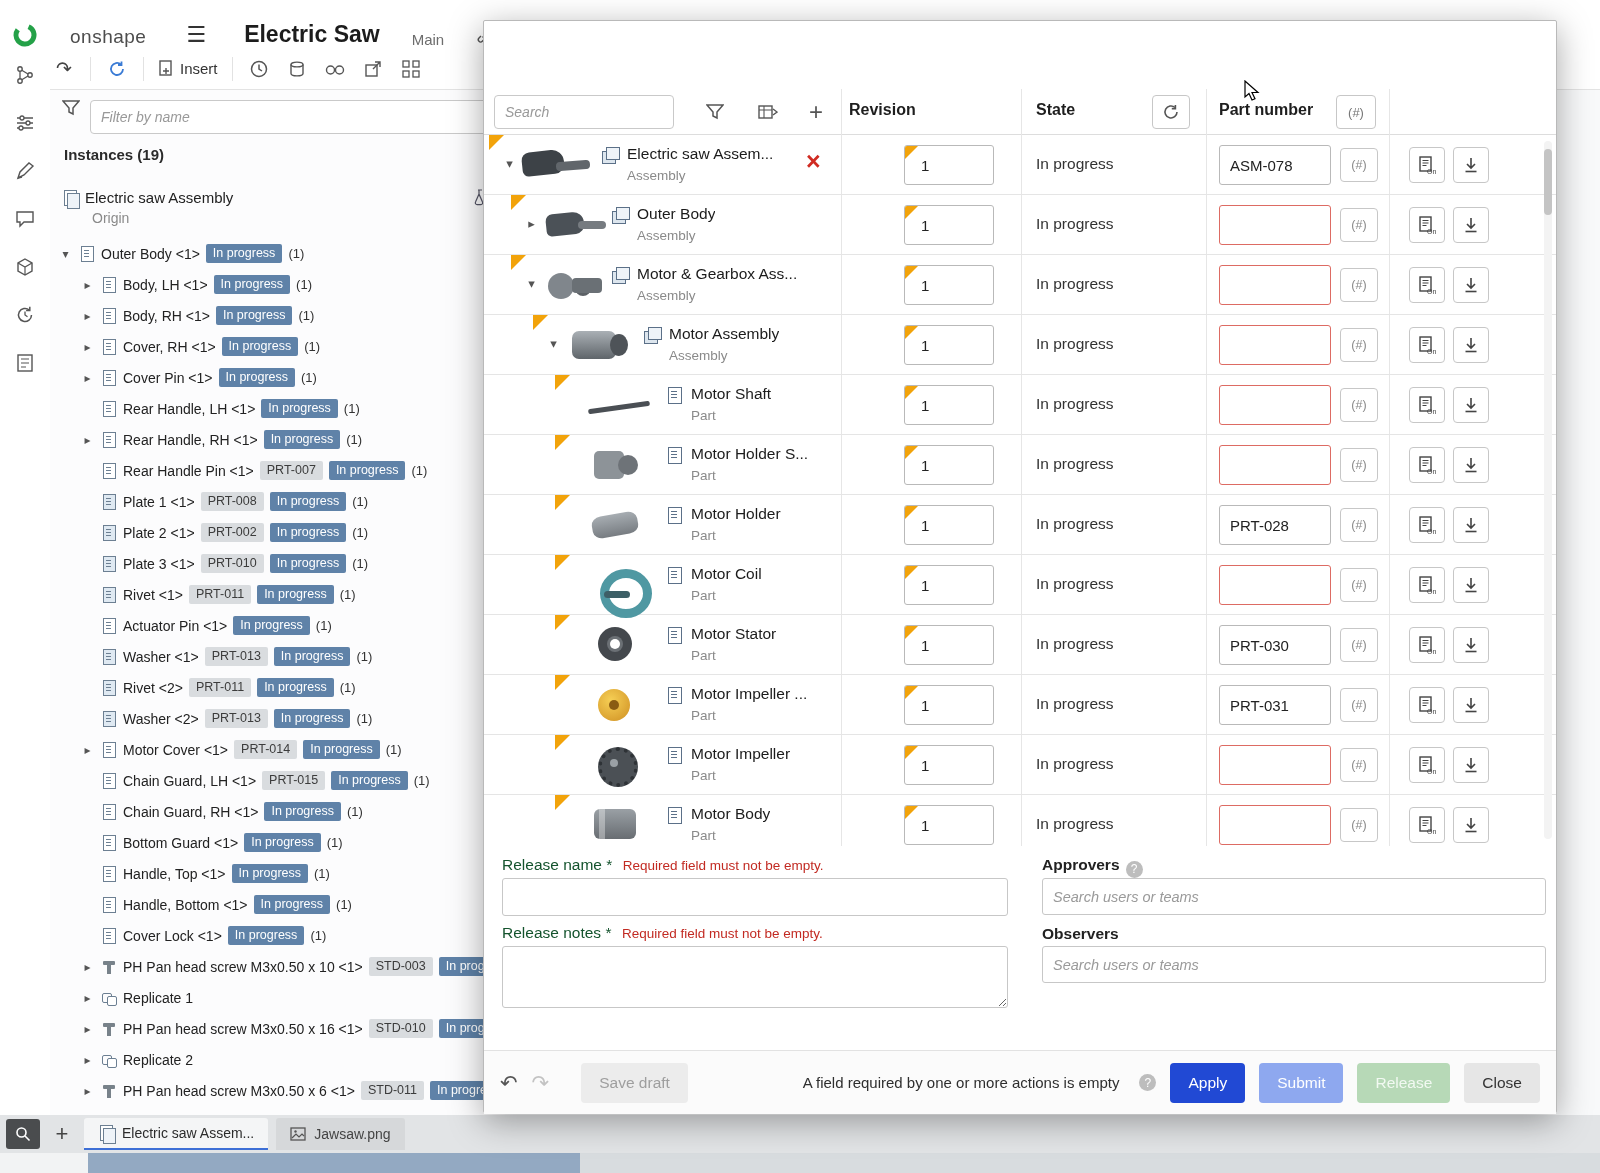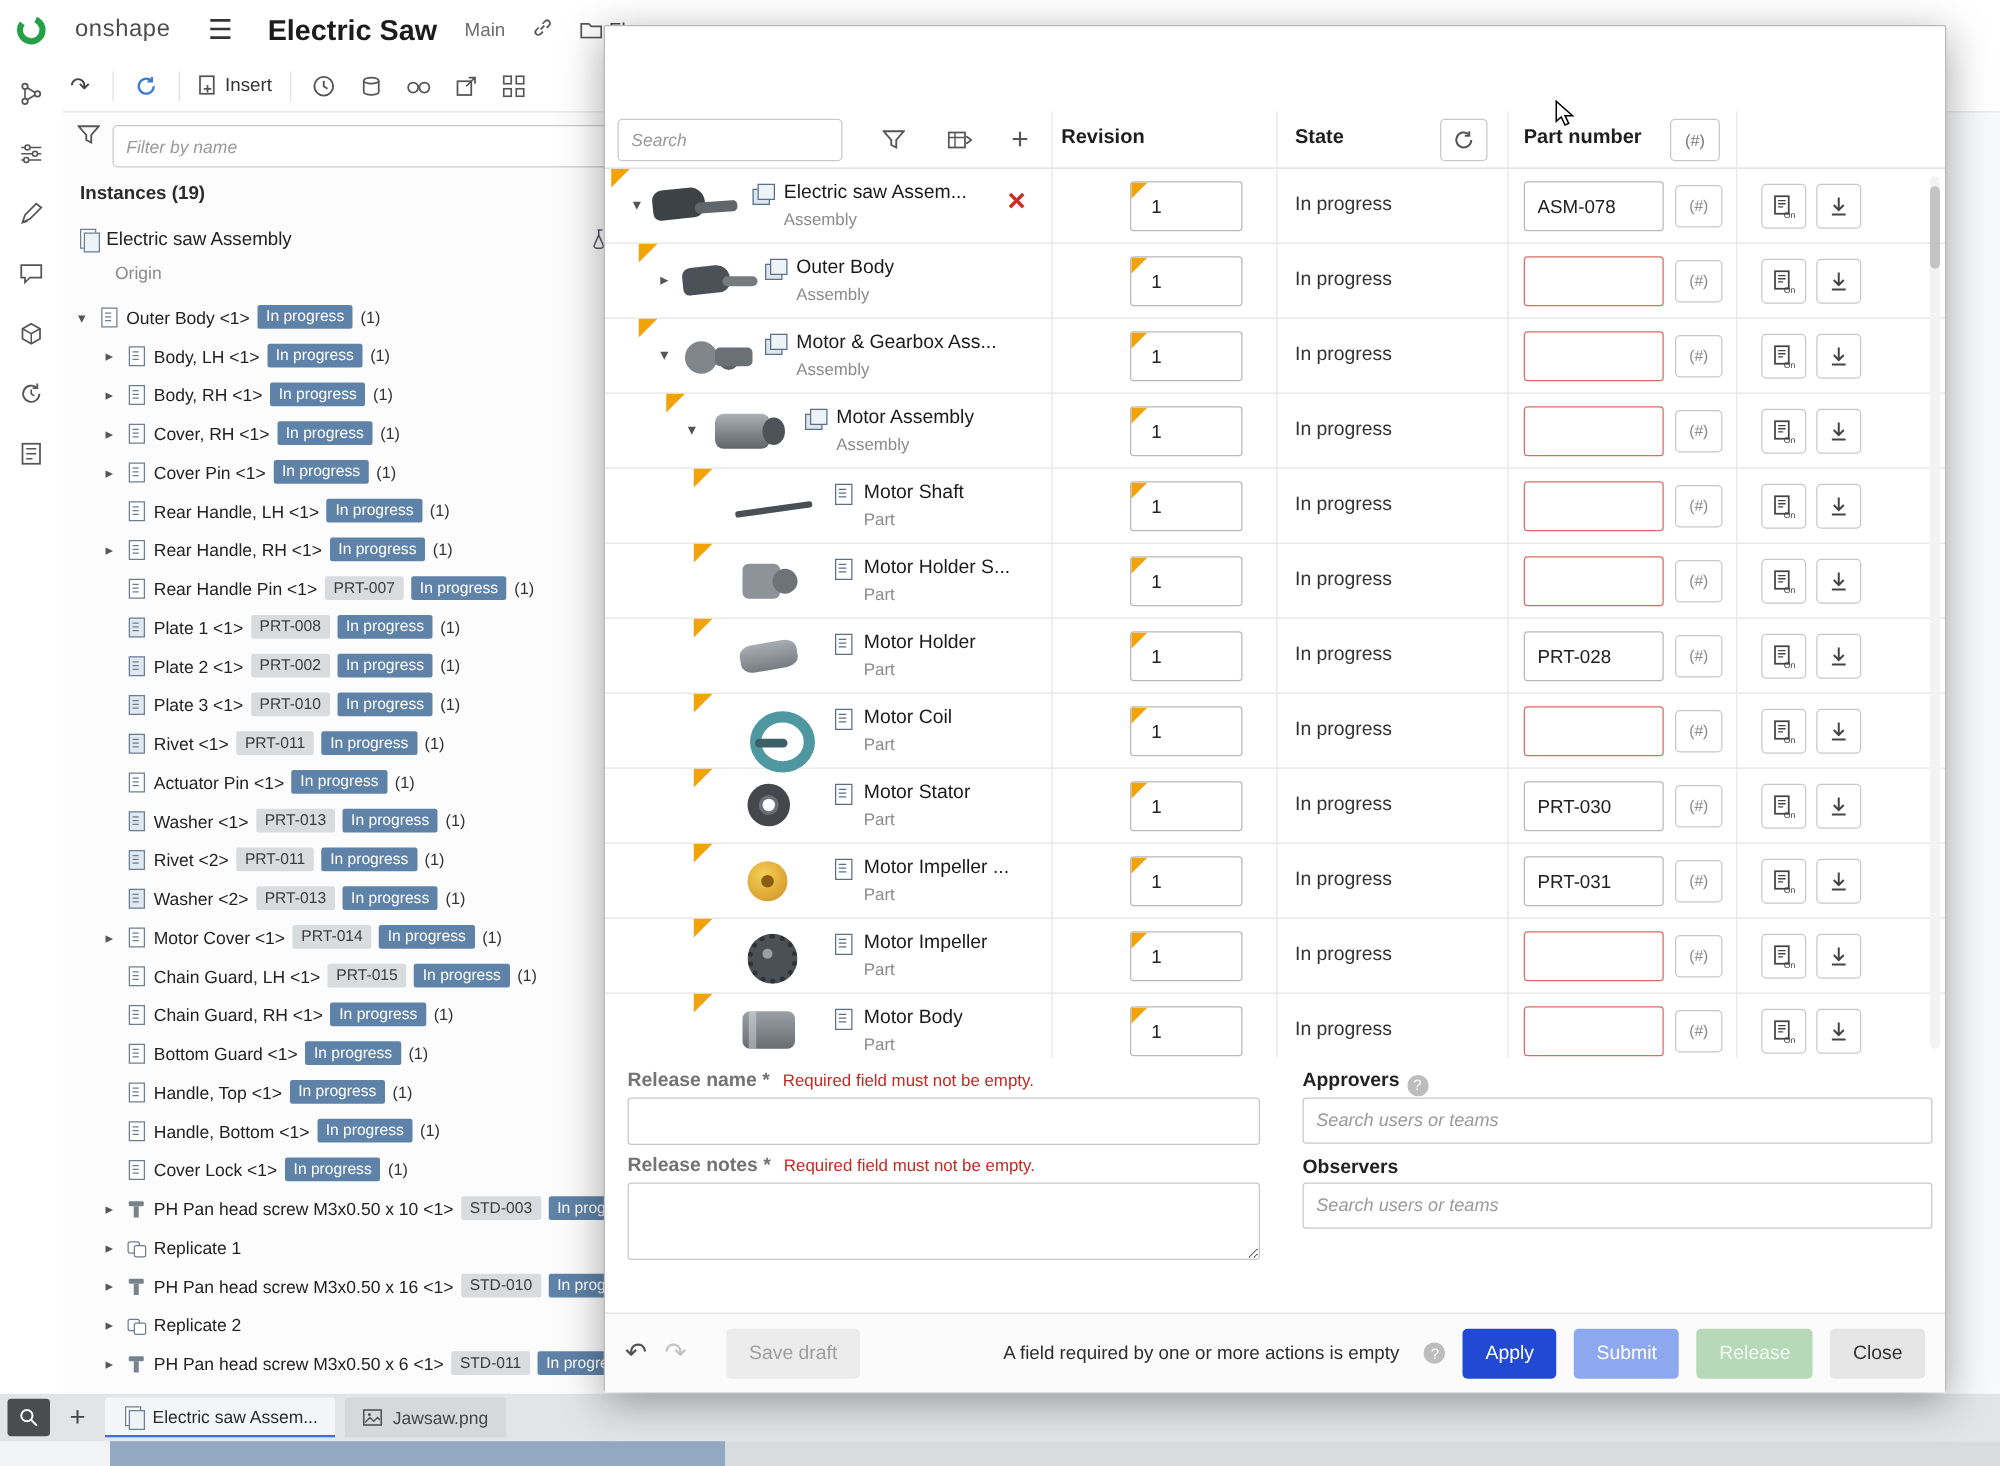--- a/index.html
+++ b/index.html
@@ -1,21 +1,21 @@
 <!DOCTYPE html>
 <html><head>
 <meta charset="utf-8">
 <style>
   *{box-sizing:border-box;margin:0;padding:0}
   html,body{width:1600px;height:1173px;overflow:hidden}
   body{font-family:"Liberation Sans",sans-serif;background:#fff;position:relative;color:#222}
   .abs{position:absolute}
 
   
-  .topbar{position:absolute;left:0;top:0;width:1600px;height:48px;background:#fff;display:flex;align-items:center;gap:22px;padding:0 12px;z-index:3}
+  .topbar{position:absolute;left:0;top:0;width:1600px;height:48px;background:#fff;display:flex;align-items:flex-end;gap:32px;padding:0 12px;z-index:3}
   .logo-mark{width:26px;height:26px;flex:none}
   .app-name{font-size:19px;color:#4d4d4d;letter-spacing:.5px}
   .hamburger{font-size:22px;color:#333;margin-left:8px;cursor:pointer}
   .doc-title{font-size:23px;font-weight:bold;color:#1c1c1c;margin-left:6px;white-space:nowrap}
   .branch-name{font-size:15px;color:#6d6d6d}
   .crumb{font-size:15px;color:#444;display:flex;align-items:center;gap:5px}
 
   
   .toolbar{position:absolute;left:0;top:48px;width:1600px;height:42px;background:#fff;border-bottom:1px solid #e3e3e3;display:flex;align-items:center;gap:6px;padding:0 10px;z-index:2}
   .tb-btn{display:flex;align-items:center;justify-content:center;min-width:32px;height:32px;border-radius:3px;color:#444;font-size:19px;cursor:pointer;gap:6px;padding:0 4px}
@@ -25,21 +25,21 @@
   
   .side-strip{position:absolute;left:0;top:48px;width:50px;height:1067px;background:#fff;z-index:2;display:flex;flex-direction:column;align-items:center;padding-top:14px;gap:22px}
   .strip-icon{width:26px;height:26px;display:flex;align-items:center;justify-content:center;cursor:pointer}
 
   
   .left-panel{position:absolute;left:50px;top:90px;width:455px;height:1025px;background:#fcfcfd;z-index:1;overflow:hidden}
   .filter-row{position:absolute;left:0;top:10px;width:100%;display:flex;align-items:flex-start;gap:10px;padding:0 12px}
   .filter-input{flex:1;height:34px;border:1px solid #c9c9c9;border-radius:4px;padding:0 10px;font-size:14px;font-style:italic;color:#555;background:#fff}
   .filter-input::placeholder{color:#999;font-style:italic}
   .instances-header{position:absolute;left:14px;top:56px;font-size:15px;font-weight:bold;color:#2b2b2b}
-  .root-row{position:absolute;left:0;top:86px;width:100%;height:30px;display:flex;align-items:center;gap:7px;padding:0 12px;font-size:15px;color:#222}
+  .root-row{position:absolute;left:0;top:86px;width:100%;height:30px;display:flex;align-items:flex-end;gap:7px;padding:0 12px;font-size:15px;color:#222}
   .origin-row{position:absolute;left:42px;top:120px;font-size:14px;color:#8a8a8a}
   #tree-list{position:absolute;left:0;top:148px;width:100%}
   .tree-row{display:flex;align-items:center;gap:6px;height:31px;font-size:14px;color:#222;white-space:nowrap;overflow:hidden;cursor:pointer}
   .tree-row.lvl1{padding-left:8px}
   .tree-row.lvl2{padding-left:30px}
   .chev{width:15px;flex:none;text-align:center;color:#555;font-size:12px}
   .ticon{width:16px;height:16px;position:relative;flex:none}
   .ti-part::before,.ti-sheet::before,.ti-root::before{content:"";position:absolute;left:2px;top:0;width:11px;height:14px;background:#fff;border:1px solid #6c7f92}
   .ti-sheet::before{background:#dfe9f2}
   .ti-part::after,.ti-sheet::after{content:"";position:absolute;left:5px;top:4px;width:5px;height:1px;background:#6c7f92;box-shadow:0 3px 0 #6c7f92,0 6px 0 #6c7f92}
@@ -139,21 +139,21 @@
   .th-impeller_d::before{left:14px;top:6px;width:32px;height:32px;background:#4b5055;border:4px dotted #2e3236;border-radius:50%}
   .th-impeller_d::after{left:26px;top:18px;width:8px;height:8px;background:#9aa0a5;border-radius:50%}
   .th-motor_body::before{left:10px;top:8px;width:42px;height:30px;background:linear-gradient(#9aa0a5,#686d72);border-radius:6px}
   .th-motor_body::after{left:15px;top:8px;width:6px;height:30px;background:rgba(255,255,255,.35)}
 
   
   .dlg-scroll{position:absolute;left:1060px;top:120px;width:8px;height:698px;background:#f3f3f3;border-radius:4px}
   .dlg-scroll .thumb-bar{position:absolute;left:0;top:8px;width:8px;height:66px;background:#c4c4c4;border-radius:4px}
 
   
-  .req-label{font-size:15.5px;font-weight:bold;color:#737373}
+  .req-label{font-size:15.5px;font-weight:normal;color:#14532d}
   .req-msg{font-size:13.5px;color:#c22a22;margin-left:6px;font-weight:normal}
   .plain-label{font-size:15.5px;font-weight:bold;color:#222}
   .q-circle{display:inline-flex;align-items:center;justify-content:center;width:17px;height:17px;border-radius:50%;background:#bdbdbd;color:#fff;font-size:12px;margin-left:6px;vertical-align:-3px}
   .form-input{border:1px solid #c7c7c7;border-radius:3px;padding:0 10px;font-size:14.5px;font-family:"Liberation Sans",sans-serif;color:#333}
   .form-input::placeholder{color:#9a9a9a;font-style:italic}
   .form-ta{border:1px solid #c7c7c7;border-radius:3px;padding:6px 10px;font-size:14.5px;font-family:"Liberation Sans",sans-serif;resize:vertical}
 
   
   .dlg-footer{position:absolute;left:0;top:1029px;width:100%;height:64px;background:#fbfbfb;border-top:1px solid #e2e2e2;display:flex;align-items:center;gap:14px;padding:0 16px}
   .foot-undo{font-size:21px;color:#555;cursor:pointer}

